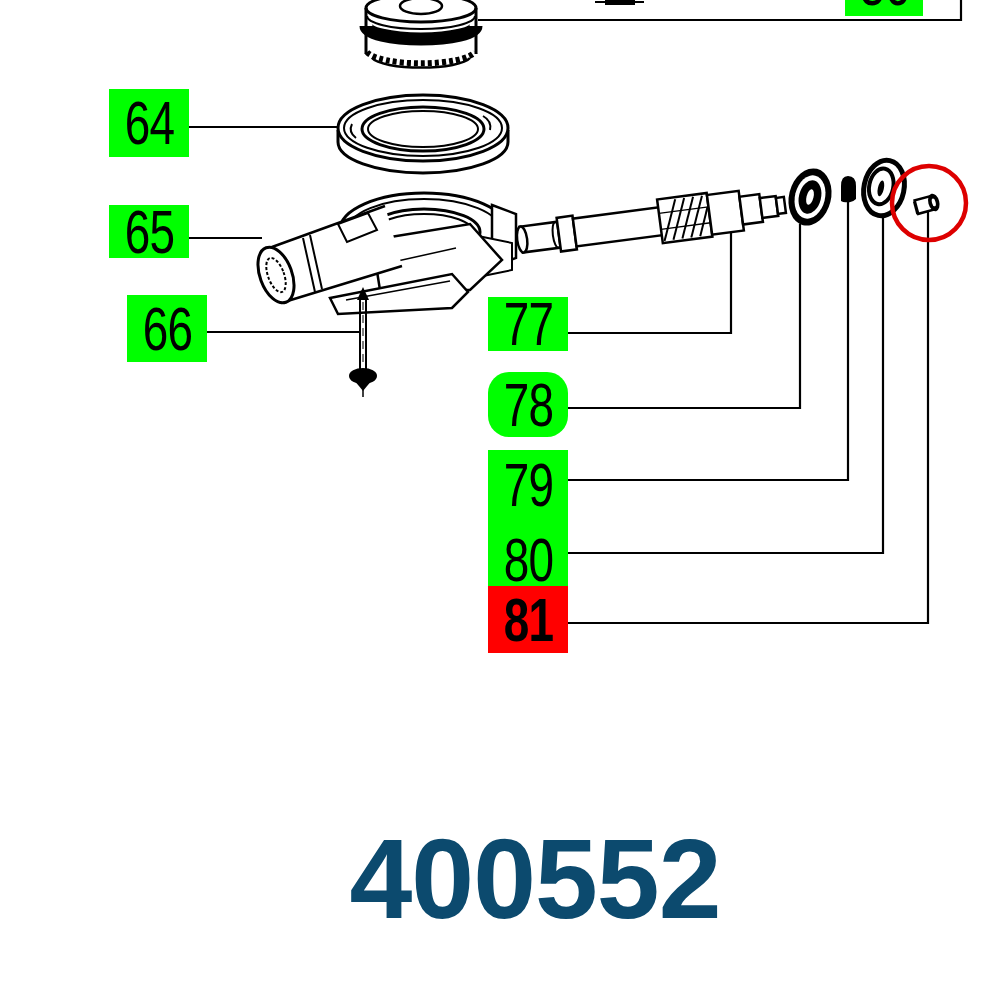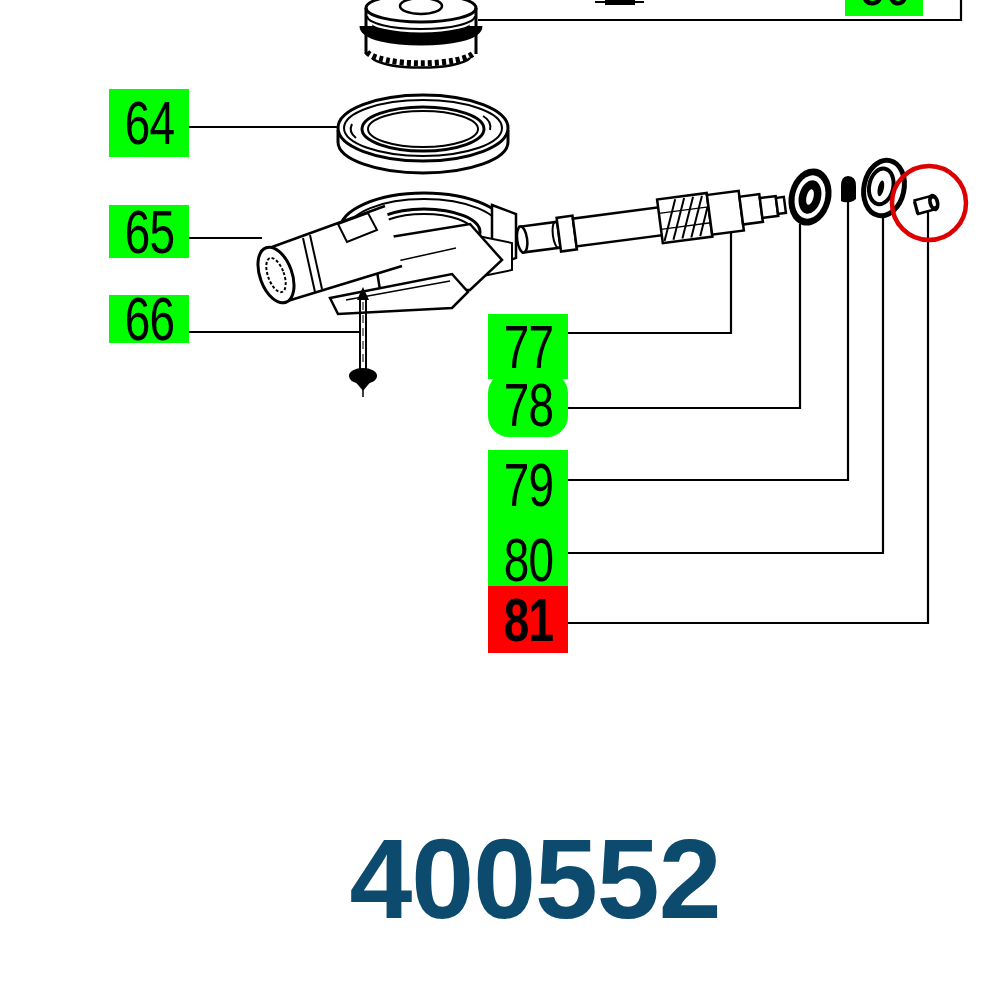--- a/index.html
+++ b/index.html
@@ -152,25 +152,25 @@
   </div>
 
   <div class="callout" style="left:109px;top:89px;height:68px;">
     <span>64</span>
   </div>
 
   <div class="callout" style="left:109px;top:205px;height:53px;">
     <span>65</span>
   </div>
 
-  <div class="callout" style="left:109px;top:295px;height:48px;">
+  <div class="callout" style="left:127px;top:295px;height:67px;">
     <span>66</span>
   </div>
 
-  <div class="callout" style="left:488px;top:314px;height:65px;">
+  <div class="callout" style="left:488px;top:297px;height:54px;">
     <span>77</span>
   </div>
 
   <div class="callout" style="left:488px;top:372px;height:65px;border-radius:21px;">
     <span>78</span>
   </div>
 
   <div class="callout" style="left:488px;top:450px;height:69px;">
     <span>79</span>
   </div>

